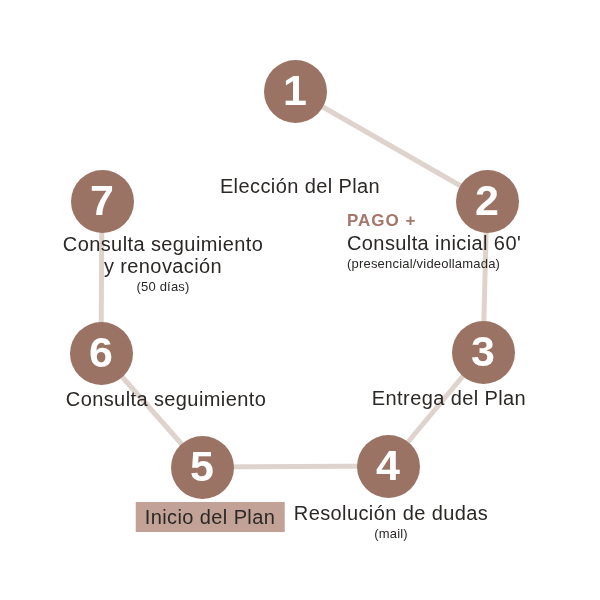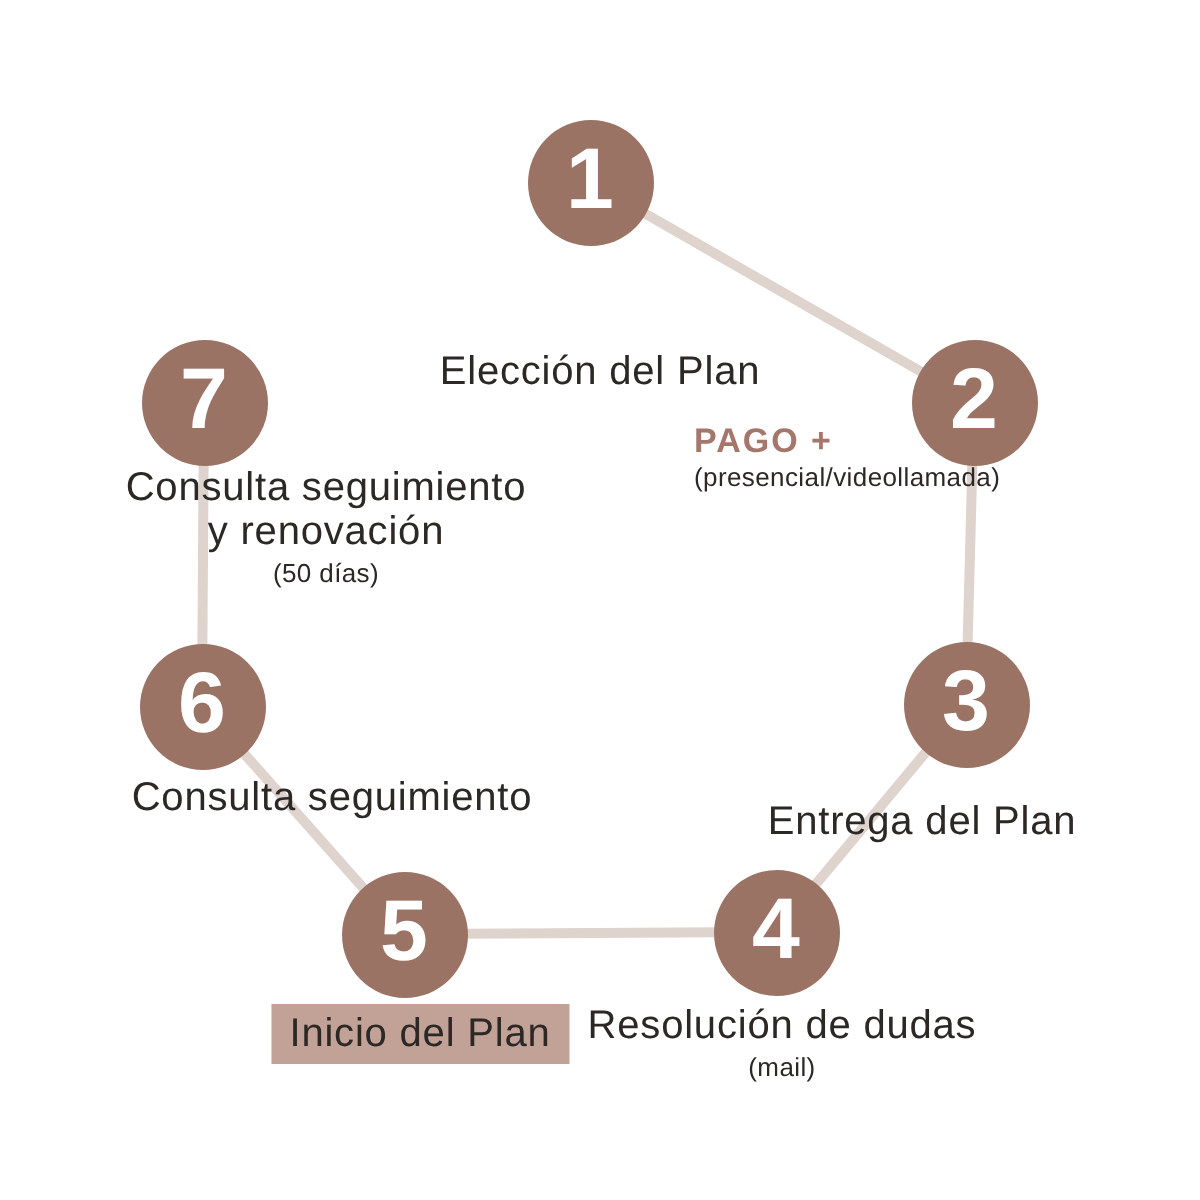--- a/index.html
+++ b/index.html
@@ -46,21 +46,21 @@
     color: var(--text, #2b2826);
   }
   .label.center {
     transform: translateX(-50%);
     text-align: center;
   }
   .label.left {
     text-align: left;
   }
   .label.left .subtitle {
-    text-align: right;
+    text-align: left;
   }
   .prefix {
     font-size: 17px;
     font-weight: 700;
     color: var(--accent, #a5766a);
     letter-spacing: 1px;
     line-height: 1;
     margin-bottom: 3px;
     white-space: nowrap;
   }
@@ -94,23 +94,24 @@
       <line x1="483" y1="352" x2="388" y2="466"></line>
       <line x1="388" y1="466" x2="202" y2="467"></line>
       <line x1="202" y1="467" x2="101" y2="353"></line>
       <line x1="101" y1="353" x2="102" y2="201"></line>
     </svg>
 <div class="label center" style="left: 300px; top: 127px; margin-top: 48px;">
       <div class="title">Elección del Plan</div>
     </div>
     <div class="label left" style="left: 347px; top: 212px;">
       <div class="prefix">PAGO +</div>
+      <div class="title">Consulta inicial 60'</div>
       <div class="subtitle">(presencial/videollamada)</div>
     </div>
-    <div class="label center" style="left: 449px; top: 400px; margin-left: 12px;">
+    <div class="label center" style="left: 449px; top: 387px;">
       <div class="title">Entrega del Plan</div>
     </div>
     <div class="label center" style="left: 391px; top: 502px;">
       <div class="title">Resolución de dudas</div>
       <div class="subtitle">(mail)</div>
     </div>
     <div class="label center highlight" style="left: 210px; top: 502px;"><div class="title">Inicio del Plan</div></div>
     <div class="label center" style="left: 166px; top: 388px;">
       <div class="title">Consulta seguimiento</div>
     </div>

